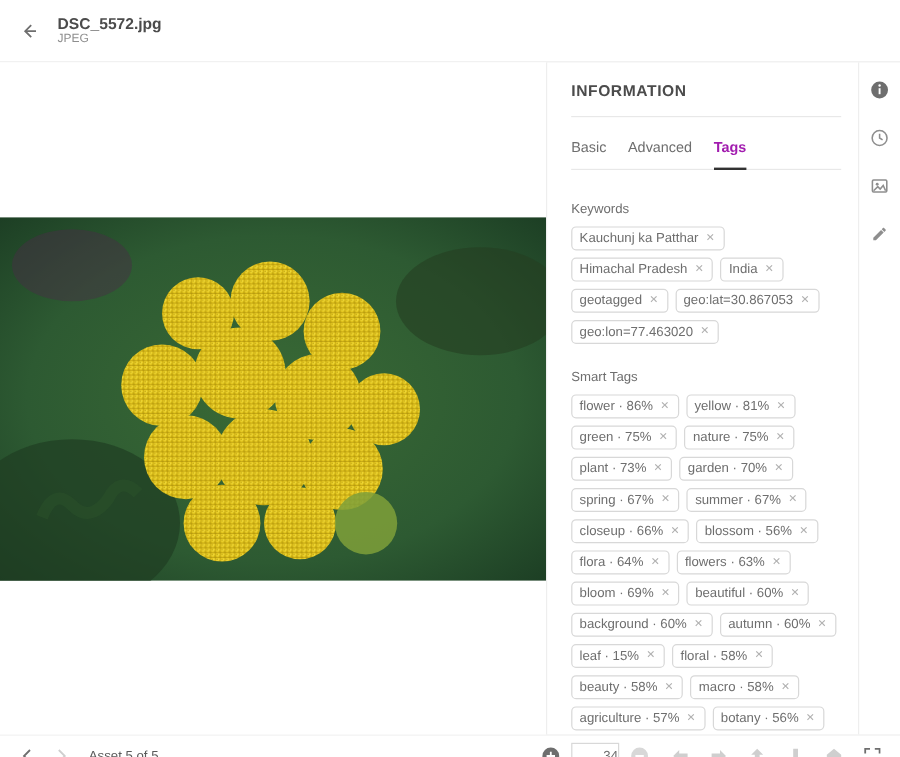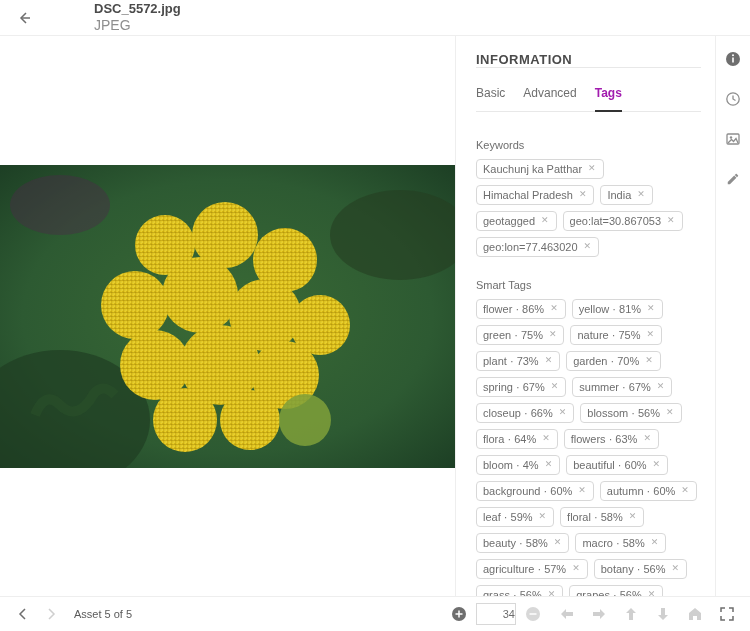--- a/index.html
+++ b/index.html
@@ -1,31 +1,31 @@
 <!DOCTYPE html>
 <html><head>
 <meta charset="utf-8">
 <style>
   * { box-sizing: border-box; margin: 0; padding: 0; }
   html, body { width: 750px; height: 631px; font-family: -apple-system, BlinkMacSystemFont, "Segoe UI", Arial, sans-serif; font-size: 12px; color: #4b4b4b; background: #fff; overflow: hidden; }
 
   
-  .header { height: 36px; display:flex; align-items:center; padding: 0 12px; border-bottom:1px solid #eee;gap:46px; }
+  .header { height: 52px; display:flex; align-items:center; padding: 0 12px; border-bottom:1px solid #eee; }
   .back-btn { width:24px; height:24px; display:flex; align-items:center; justify-content:center; cursor:pointer; color:#6e6e6e; margin-right: 12px; }
   .filename { font-size:13px; font-weight:600; color:#4b4b4b; line-height:1.1; }
-  .filetype { font-size:14px; color:#8e8e8e; }
+  .filetype { font-size:10px; color:#8e8e8e; }
 
   
   .main { display:flex; height: 560px; }
   .viewer { flex: 0 0 455px; display:flex; align-items:center; justify-content:center; background:#fff; position:relative; }
   .flower-image { width:455px; height:303px; }
 
   
   .info-panel { flex: 1 1 auto; border-left:1px solid #eee; padding: 16px 0 16px 20px; overflow-y:auto; }
-  .info-title { font-size:13px; letter-spacing:0.5px; font-weight:700; color:#4b4b4b; border-bottom:1px solid #e8e8e8; width: 225px; }
+  .info-title { font-size:13px; letter-spacing:0.5px; font-weight:700; color:#4b4b4b; padding-bottom:14px; border-bottom:1px solid #e8e8e8; width: 225px; }
   .tabs { display:flex; gap:18px; margin-top:14px; border-bottom:1px solid #e8e8e8; width:225px;text-align:right; }
   .tab { font-size:12px; color:#6e6e6e; padding: 4px 0 10px 0; cursor:pointer; }
   .tab.active { color:#a21caf; font-weight:700; border-bottom:2px solid #323232; margin-bottom:-1px; }
 
   .section-label { font-size:11px; color:#6e6e6e; margin: 27px 0 8px 0; }
   .chips { display:flex; flex-wrap:wrap; gap:6px; width: 225px; }
   .chip { border:1px solid #d8d8d8; border-radius:4px; padding: 3px 6px; font-size:11px; color:#6e6e6e; display:inline-flex; align-items:flex-start; gap:5px; background:#fff; cursor:default; }
   .chip .x { color:#b0b0b0; cursor:pointer; font-size:9px; padding:0 1px; }
 
   
@@ -183,37 +183,37 @@
         </span>
         <span class="chip">
           <span>flora · 64%</span>
           <span class="x">✕</span>
         </span>
         <span class="chip">
           <span>flowers · 63%</span>
           <span class="x">✕</span>
         </span>
         <span class="chip">
-          <span>bloom · 4%</span>
+          <span>bloom · 69%</span>
           <span class="x">✕</span>
         </span>
         <span class="chip">
           <span>beautiful · 60%</span>
           <span class="x">✕</span>
         </span>
         <span class="chip">
           <span>background · 60%</span>
           <span class="x">✕</span>
         </span>
         <span class="chip">
           <span>autumn · 60%</span>
           <span class="x">✕</span>
         </span>
         <span class="chip">
-          <span>leaf · 59%</span>
+          <span>leaf · 15%</span>
           <span class="x">✕</span>
         </span>
         <span class="chip">
           <span>floral · 58%</span>
           <span class="x">✕</span>
         </span>
         <span class="chip">
           <span>beauty · 58%</span>
           <span class="x">✕</span>
         </span>

